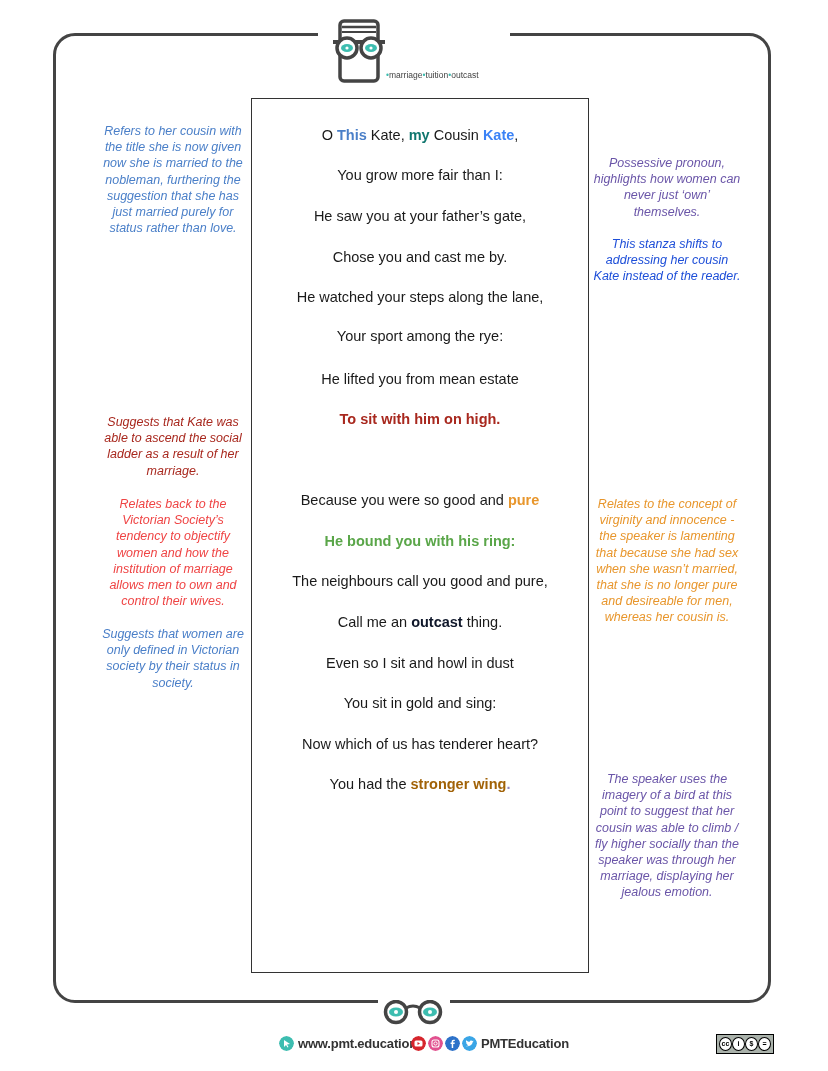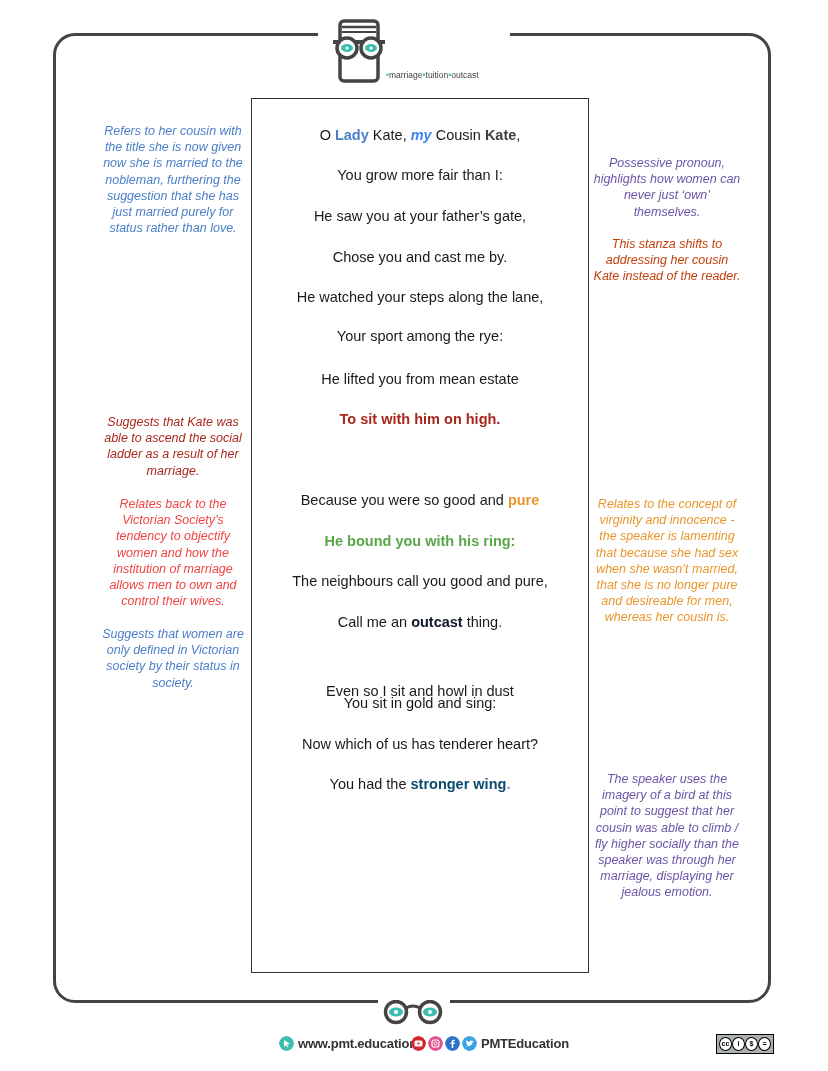--- a/index.html
+++ b/index.html
@@ -48,45 +48,45 @@
     <circle cx="15" cy="30" r="1.6" fill="#fff"></circle>
     <circle cx="39" cy="30" r="1.6" fill="#fff"></circle>
   </svg>
   <div class="logo-tag">
     <span class="dot">•</span><span>marriage</span><span class="dot">•</span><span>tuition</span><span class="dot">•</span><span>outcast</span>
   </div>
 </div>
 
 <div class="poem-box"></div>
 <div id="poem-lines">
-    <div class="poem-line" style="top: 127px;"><span>O </span><span class="b" style="color: rgb(74, 127, 200);">Lady</span><span> Kate, </span><span class="b" style="color: #3b82f6; font-style: italic;">my</span><span> Cousin </span><span class="b" style="color: #404040;">Kate</span><span>,</span></div>
+    <div class="poem-line" style="top: 127px;"><span>O </span><span class="b" style="color: rgb(74, 127, 200);">This</span><span> Kate, </span><span class="b" style="color: #0f766e;">my</span><span> Cousin </span><span class="b" style="color: #3b82f6;">Kate</span><span>,</span></div>
     <div class="poem-line" style="top: 167px;">You grow more fair than I:</div>
     <div class="poem-line" style="top: 208px;">He saw you at your father’s gate,</div>
     <div class="poem-line" style="top: 249px;">Chose you and cast me by.</div>
     <div class="poem-line" style="top: 289px;">He watched your steps along the lane,</div>
     <div class="poem-line" style="top: 328px;">Your sport among the rye:</div>
     <div class="poem-line" style="top: 371px;">He lifted you from mean estate</div>
     <div class="poem-line b" style="top: 411px; color: rgb(168, 40, 30);">To sit with him on high.</div>
     <div class="poem-line" style="top: 492px;"><span>Because you were so good and </span><span class="b" style="color: rgb(232, 150, 44);">pure</span></div>
     <div class="poem-line b" style="top: 533px; color: rgb(90, 166, 73);">He bound you with his ring:</div>
     <div class="poem-line" style="top: 573px;">The neighbours call you good and pure,</div>
     <div class="poem-line" style="top: 614px;"><span>Call me an </span><span class="b" style="color: #0f172a;">outcast</span><span> thing.</span></div>
-    <div class="poem-line" style="top: 683px;">Even so I sit and howl in dust</div>
+    <div class="poem-line" style="top: 655px;">Even so I sit and howl in dust</div>
     <div class="poem-line" style="top: 695px;">You sit in gold and sing:</div>
     <div class="poem-line" style="top: 736px;">Now which of us has tenderer heart?</div>
-    <div class="poem-line" style="top: 776px;"><span>You had the </span><span class="b" style="color: #0c4a6e;">stronger wing</span><span class="b" style="color: rgb(143, 134, 196);">.</span></div>
+    <div class="poem-line" style="top: 776px;"><span>You had the </span><span class="b" style="color: #a16207;">stronger wing</span><span class="b" style="color: rgb(143, 134, 196);">.</span></div>
   </div>
 
 <div id="notes">
     <div class="note note-left" style="top: 123px; color: rgb(74, 127, 200);">Refers to her cousin with the title she is now given now she is married to the nobleman, furthering the suggestion that she has just married purely for status rather than love.</div>
     <div class="note note-left" style="top: 414px; color: rgb(168, 40, 30);">Suggests that Kate was able to ascend the social ladder as a result of her marriage.</div>
     <div class="note note-left" style="top: 496px; color: #ef4444;">Relates back to the Victorian Society’s tendency to objectify women and how the institution of marriage allows men to own and control their wives.</div>
     <div class="note note-left" style="top: 626px; color: rgb(74, 127, 200);">Suggests that women are only defined in Victorian society by their status in society.</div>
     <div class="note note-right" style="top: 155px; color: rgb(106, 85, 168);">Possessive pronoun, highlights how women can never just ‘own’ themselves.</div>
-    <div class="note note-right" style="top: 236px; color: #c2410c;">This stanza shifts to addressing her cousin Kate instead of the reader.</div>
+    <div class="note note-right" style="top: 236px; color: #1d4ed8;">This stanza shifts to addressing her cousin Kate instead of the reader.</div>
     <div class="note note-right" style="top: 496px; color: rgb(232, 150, 44);">Relates to the concept of virginity and innocence - the speaker is lamenting that because she had sex when she wasn’t married, that she is no longer pure and desireable for men, whereas her cousin is.</div>
     <div class="note note-right" style="top: 771px; color: rgb(106, 85, 168);">The speaker uses the imagery of a bird at this point to suggest that her cousin was able to climb / fly higher socially than the speaker was through her marriage, displaying her jealous emotion.</div>
   </div>
 
 <div class="footer">
   <svg class="circle-icon" style="left:279px;" viewBox="0 0 15 15">
       <circle cx="7.5" cy="7.5" r="7.5" fill="#3dbdb0"></circle>
       <path d="M5 4 L11 8 L8 8.5 L9.5 11 L8.5 11.5 L7 9 L5 11 Z" fill="#fff"></path>
     </svg>
   <span class="footer-item" style="left:298px;">www.pmt.education</span>

